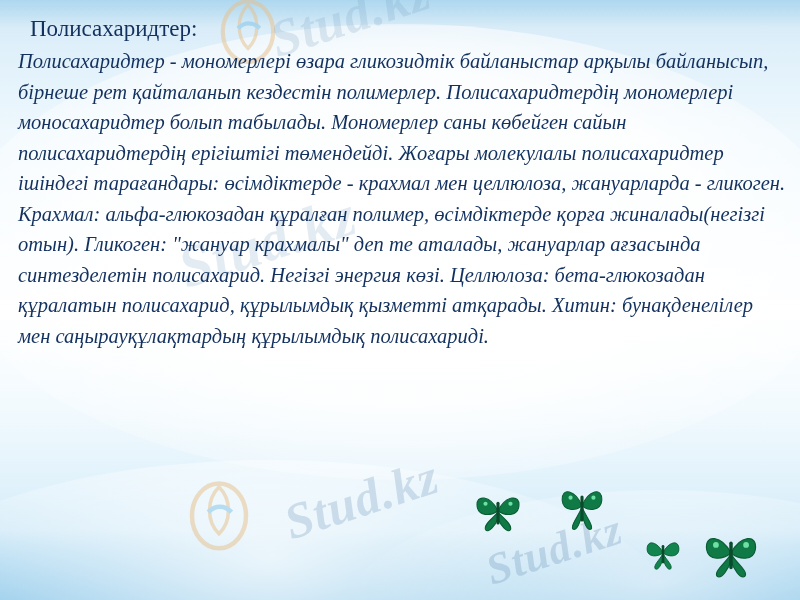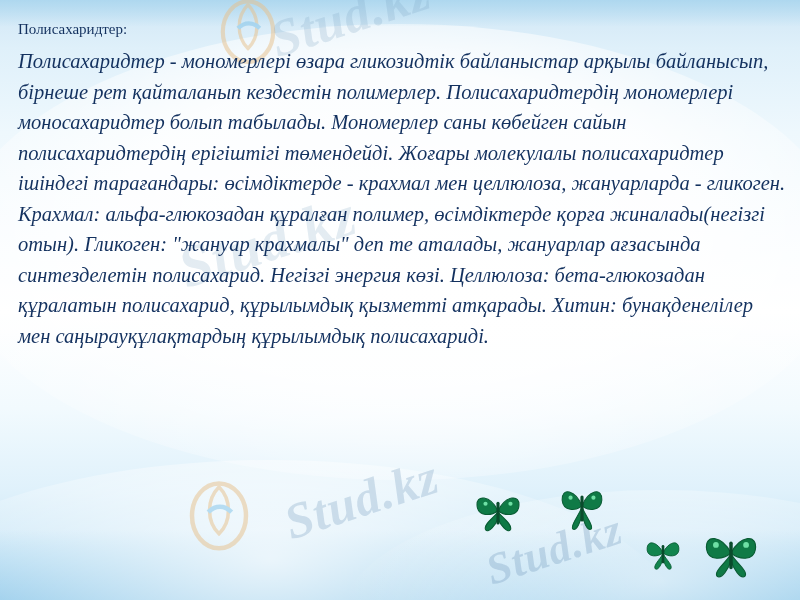--- a/index.html
+++ b/index.html
@@ -103,22 +103,22 @@
   .wm-logo-2 { left: 174px; top: 468px; width: 90px; height: 92px; }
 
   
   .content {
     position: absolute;
     left: 18px;
     top: 14px;
     width: 768px;
   }
   .lead {
-    margin: 0 0 2px 0;
-    font-size: 15px;
+    margin: 0 0 2px 12px;
+    font-size: 23px;
     line-height: 30px;
     color: #13315f;
   }
   .body-text {
     margin: 0;
     font-size: 20.5px;
     line-height: 30.5px;
     color: #13315f;
     text-align: left;
     font-style: italic;

